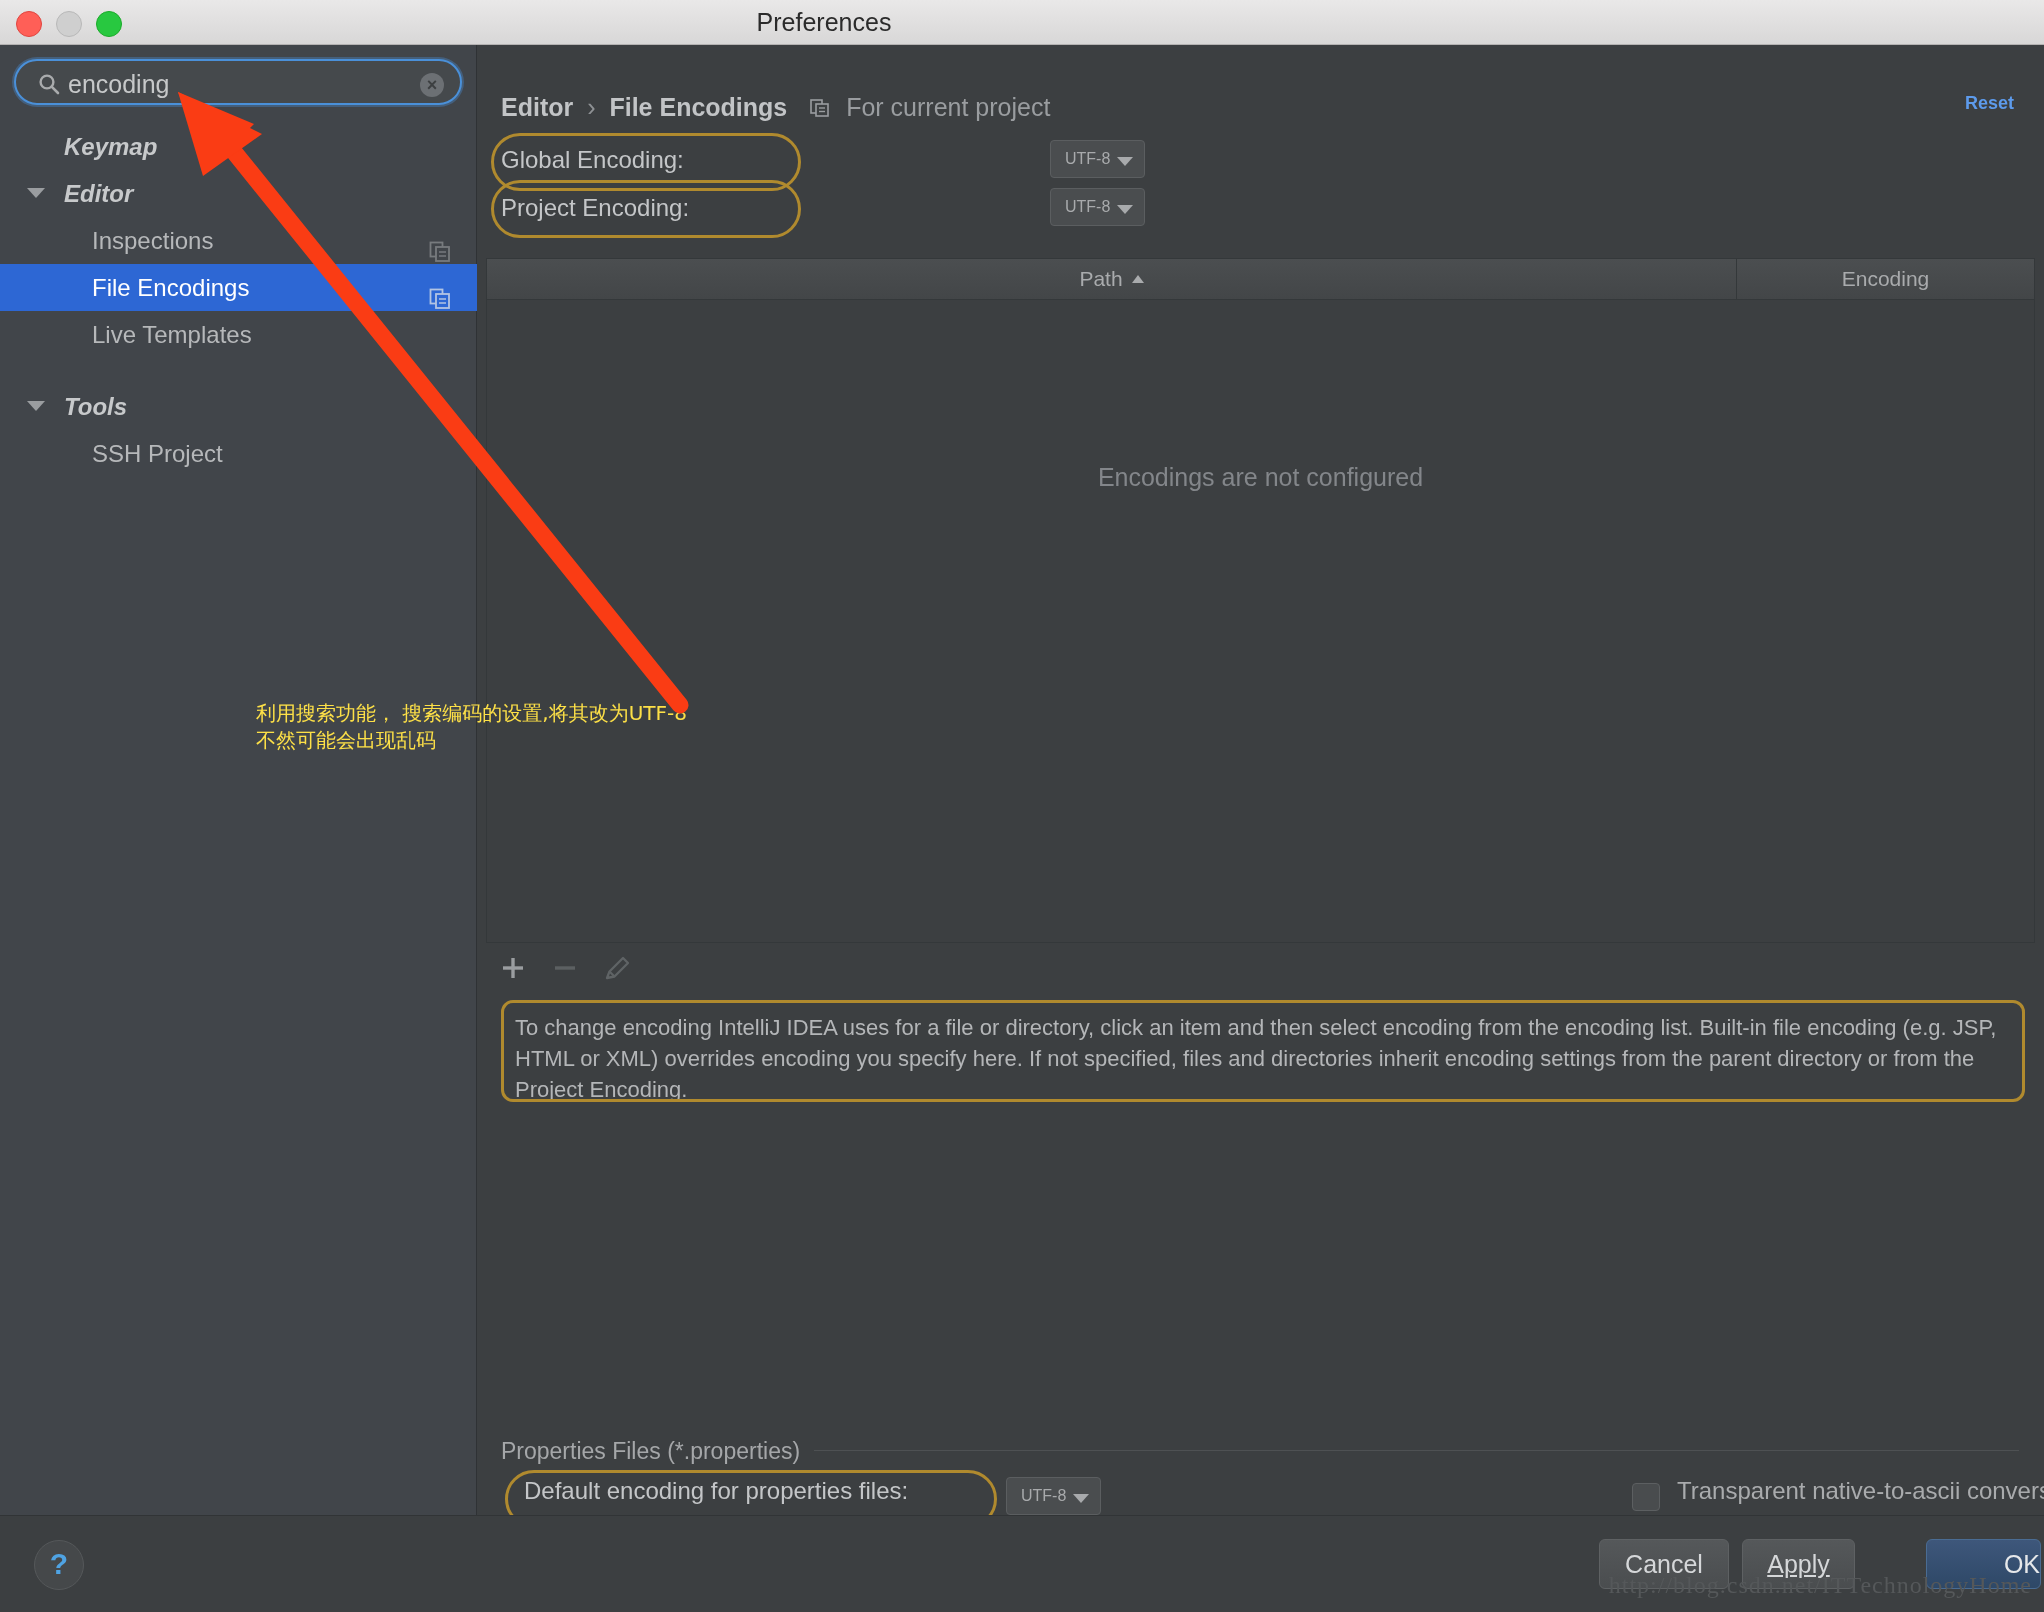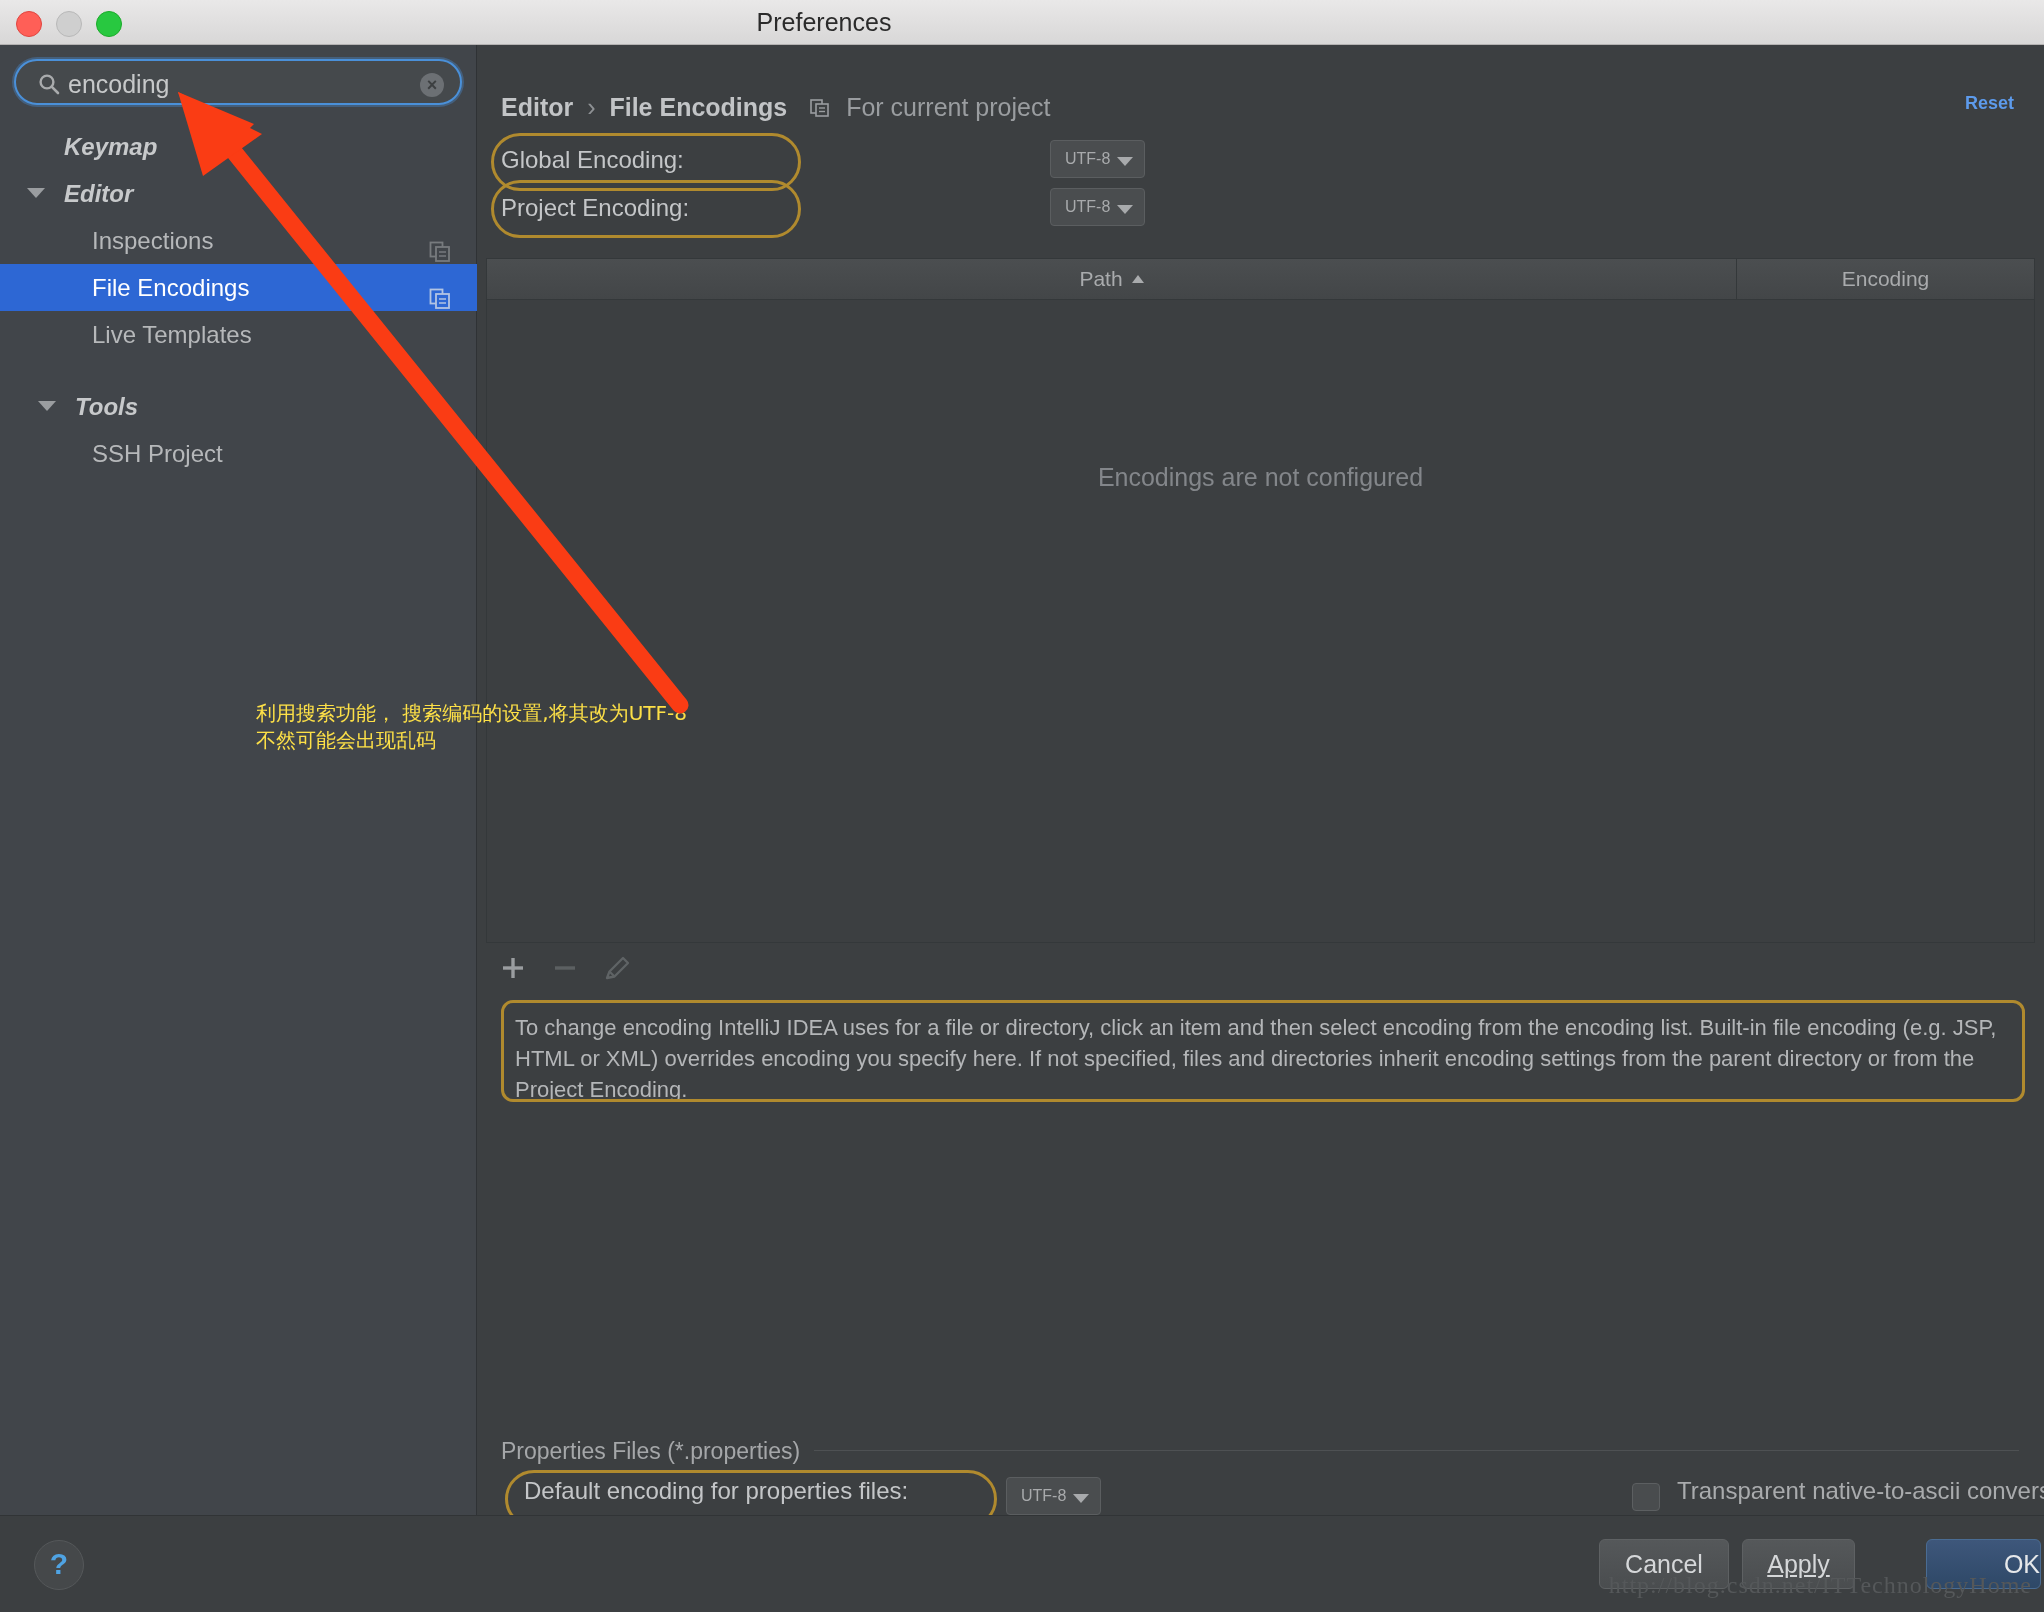--- a/index.html
+++ b/index.html
@@ -461,21 +461,21 @@
             <line x1="10" y1="11" x2="17" y2="11" stroke="#dfe3e8" stroke-width="1.5"></line>
             <line x1="10" y1="15" x2="17" y2="15" stroke="#dfe3e8" stroke-width="1.5"></line>
           </svg>
         </span>
       </div>
 
       <div class="tree-row lvl1">
         <span class="label">Live Templates</span>
       </div>
 
-      <div class="tree-row group lvl0" style="margin-top:25px;margin-left:11px;">
+      <div class="tree-row group lvl0" style="margin-top:25px;">
         <span class="arrow"></span>
         <span class="label">Tools</span>
       </div>
 
       <div class="tree-row lvl1">
         <span class="label">SSH Project</span>
       </div>
 
     </div>
   </div>

